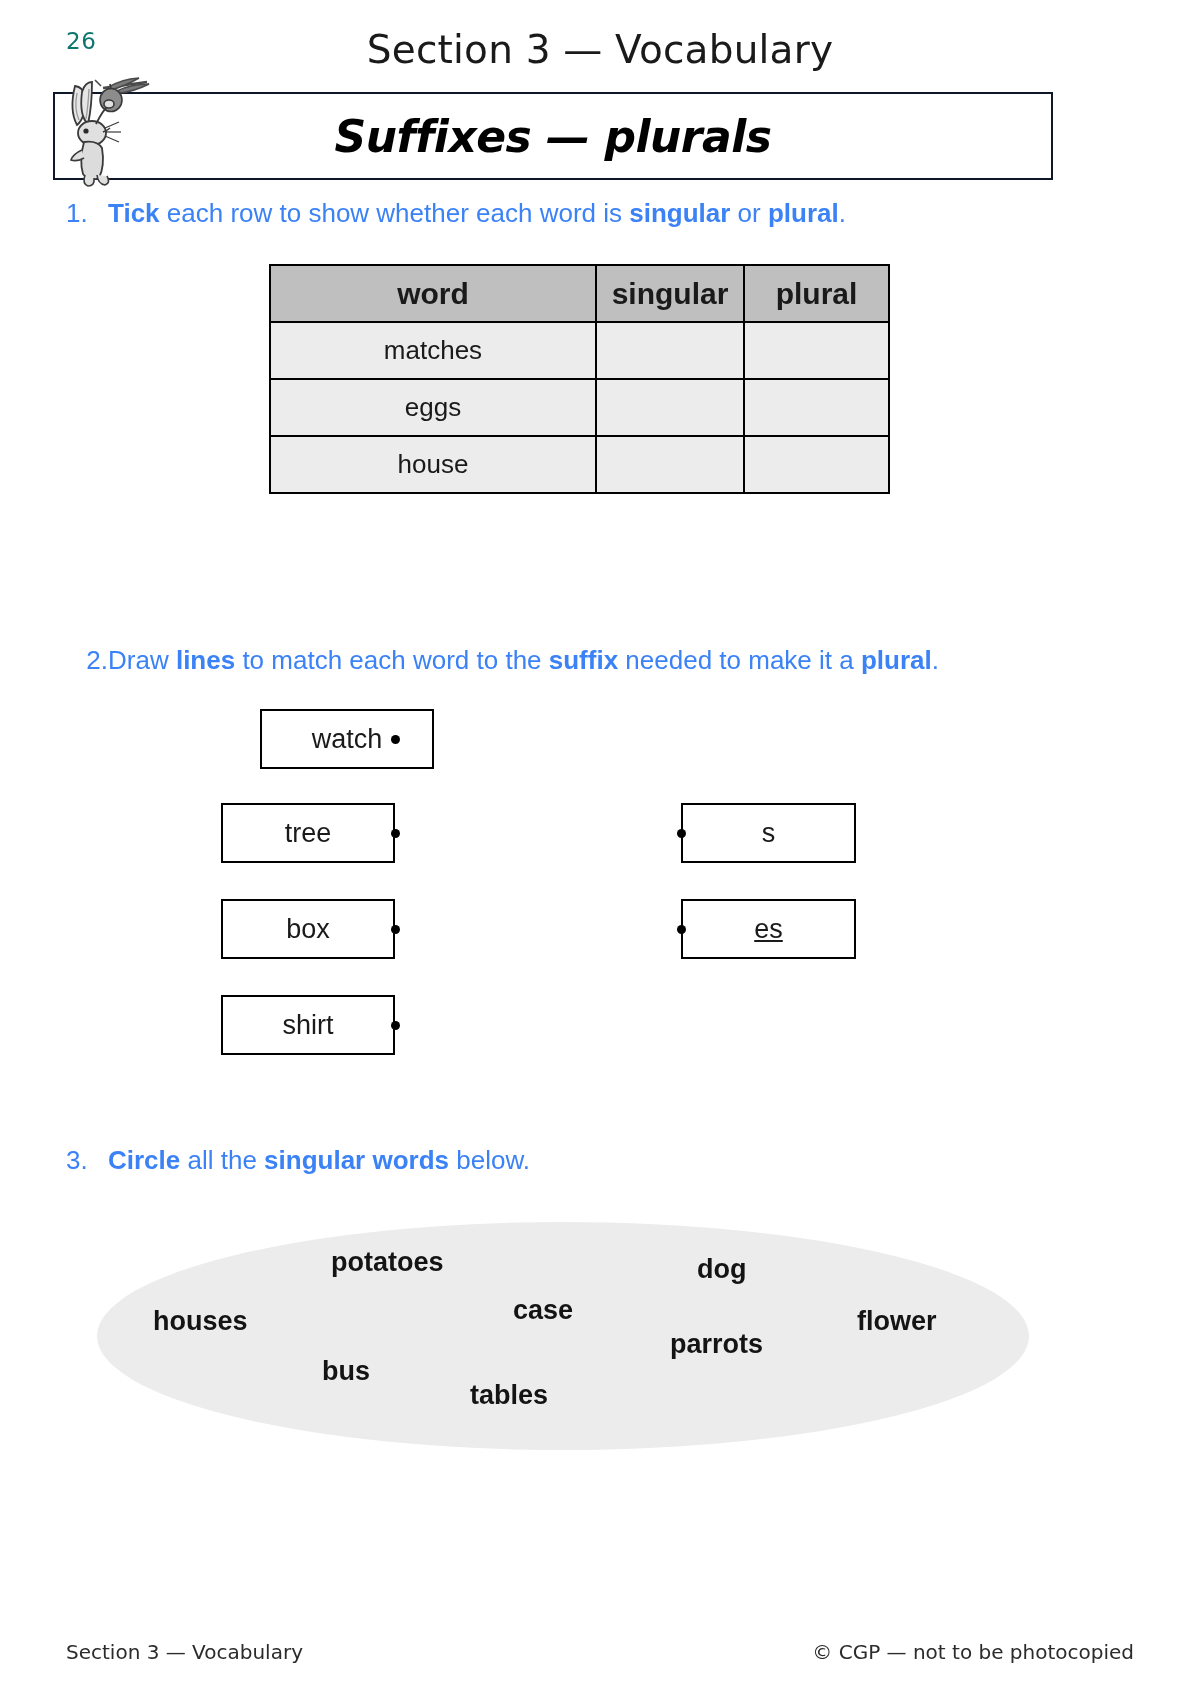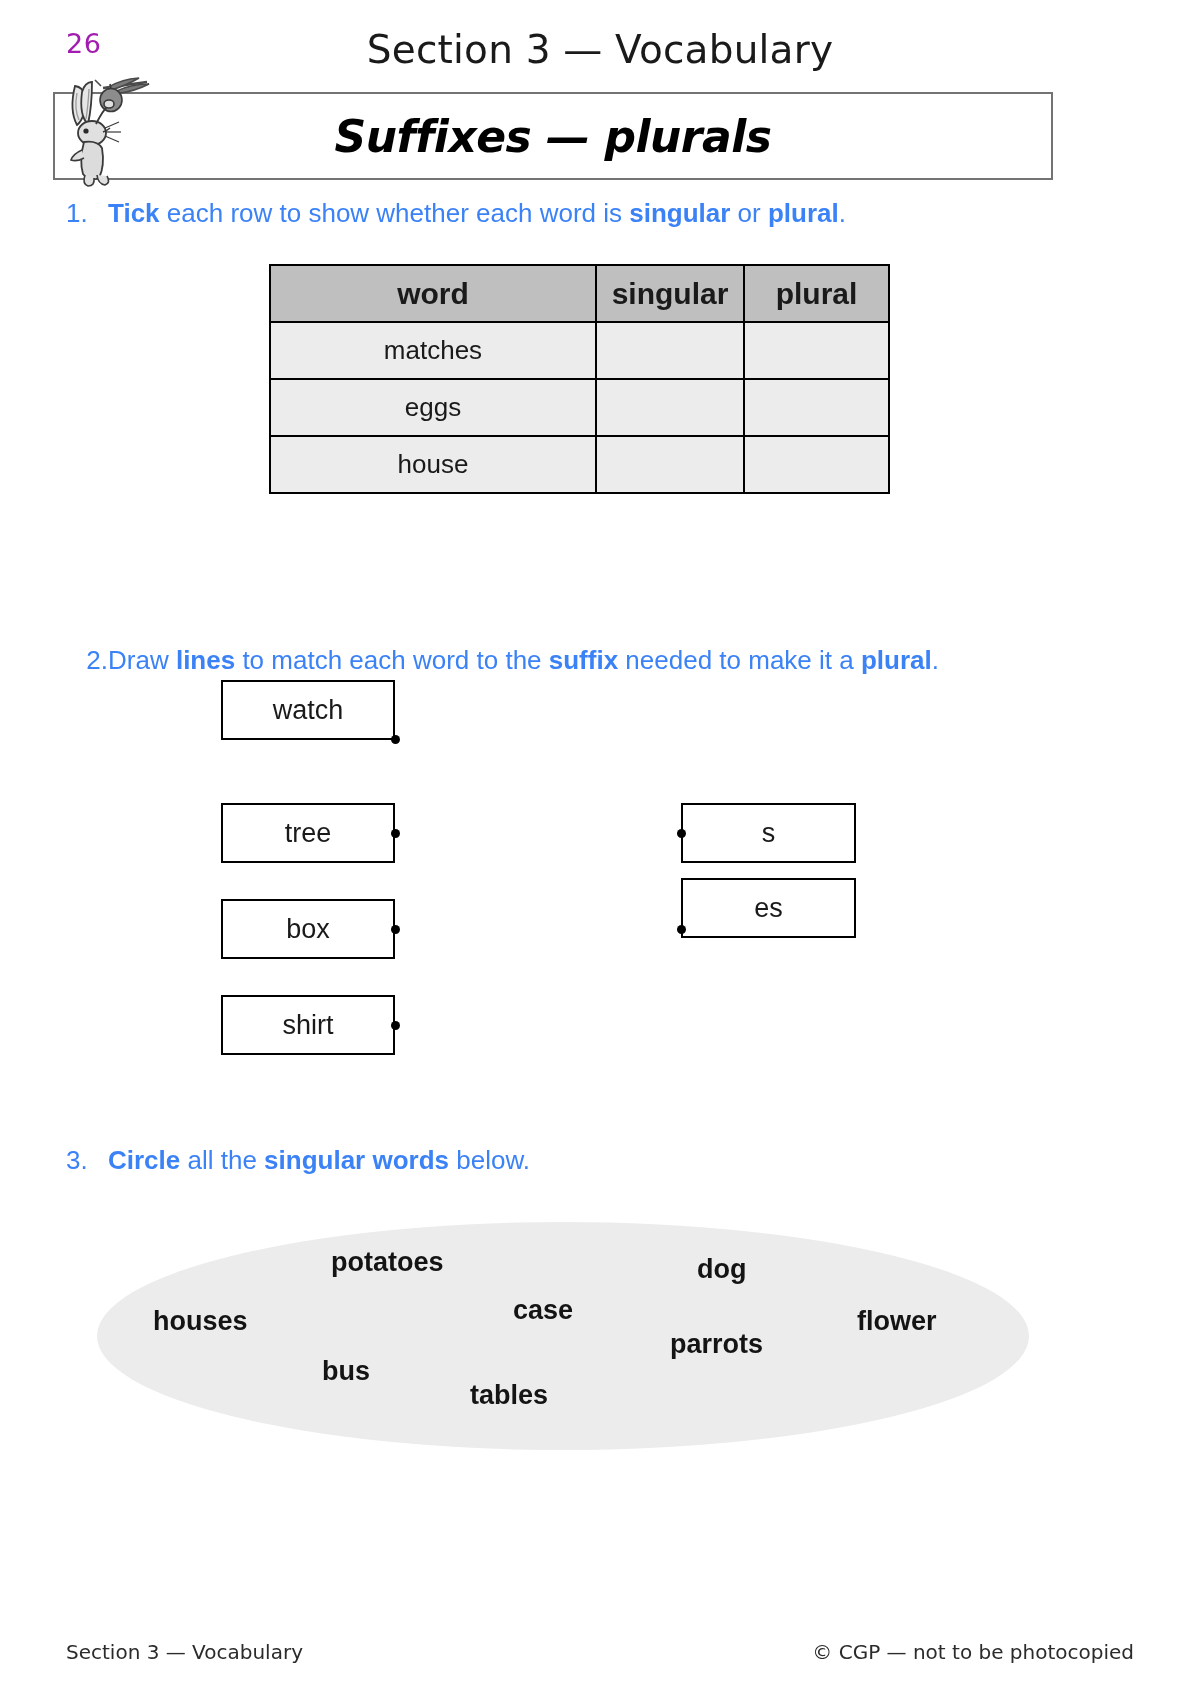--- a/index.html
+++ b/index.html
@@ -15,22 +15,22 @@
     color: #1a1a1a;
     overflow: hidden;
   }
 
   
   .page-number {
     position: absolute;
     left: 66px;
     top: 28px;
     font-family: "DejaVu Sans", sans-serif;
-    font-size: 27px;
-    color: #a21caf;
+    font-size: 23px;
+    color: #0f766e;
     letter-spacing: .5px;
   }
 
   
   .section-heading {
     position: absolute;
     left: 0;
     top: 27px;
     width: 1200px;
     text-align: center;
@@ -41,21 +41,21 @@
     letter-spacing: .2px;
   }
 
   
   .title-bar {
     position: absolute;
     left: 53px;
     top: 92px;
     width: 1000px;
     height: 88px;
-    border: 2px solid #737373;
+    border: 2px solid #0f172a;
     box-sizing: border-box;
     background: #fff;
   }
   .title-bar-text {
     position: absolute;
     left: 0;
     top: 0;
     width: 100%;
     height: 100%;
     display: flex;
@@ -268,21 +268,21 @@
     </tr>
   </tbody>
 </table>
 
 <div class="question" id="q2">
   <span class="q-num">2.</span><span>Draw </span><b>lines</b><span> to match each word to the </span><b>suffix</b><span> needed to make it a </span><b>plural</b><span>.</span>
 </div>
 
 <div class="match-area">
 
-  <div class="match-box match-left" style="top:680px;">
+  <div class="match-box match-left" style="top:709px;margin-left:39px;">
     <span>watch</span>
   </div>
   <div class="dot" style="left:391px; top:735px;"></div>
 
   <div class="match-box match-left" style="top:803px;">
     <span>tree</span>
   </div>
   <div class="dot" style="left:391px; top:829px;"></div>
 
   <div class="match-box match-left" style="top:899px;">
@@ -293,21 +293,21 @@
   <div class="match-box match-left" style="top:995px;">
     <span>shirt</span>
   </div>
   <div class="dot" style="left:391px; top:1021px;"></div>
 
   <div class="match-box match-right" style="top:803px;">
     <span>s</span>
   </div>
   <div class="dot" style="left:677px; top:829px;"></div>
 
-  <div class="match-box match-right" style="top:878px;">
+  <div class="match-box match-right" style="top:899px;text-decoration:underline;">
     <span>es</span>
   </div>
   <div class="dot" style="left:677px; top:925px;"></div>
 </div>
 
 <div class="question" id="q3">
   <span class="q-num">3.</span><b>Circle</b><span> all the </span><b>singular words</b><span> below.</span>
 </div>
 
 <div class="cloud"></div>

